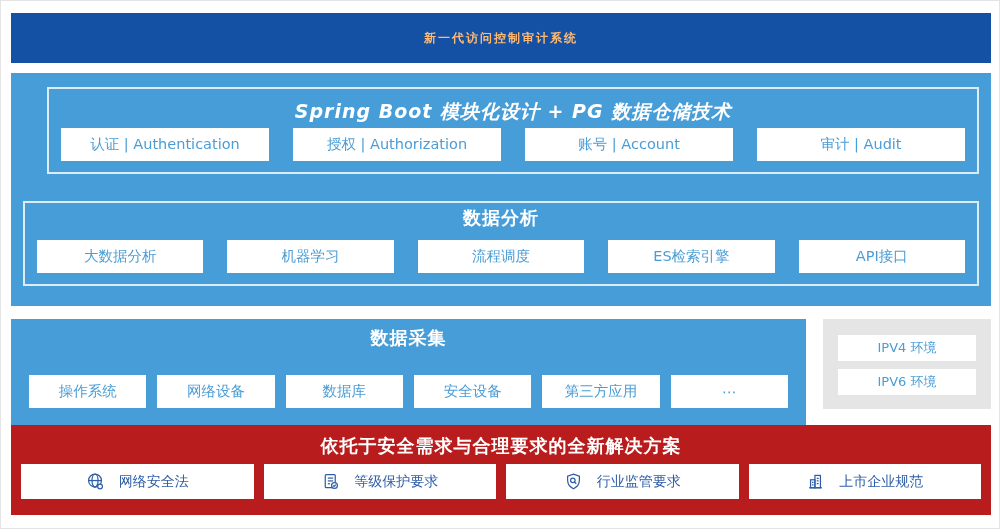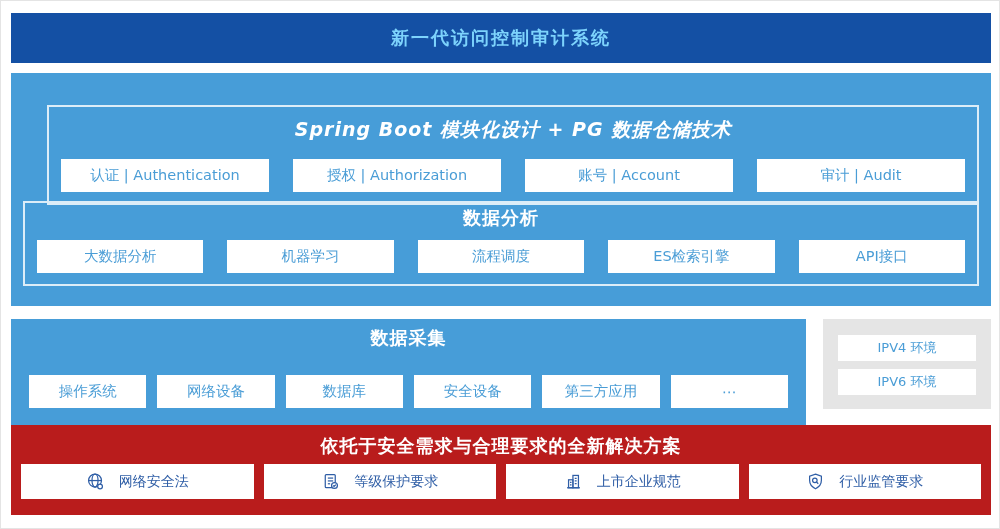--- a/index.html
+++ b/index.html
@@ -6,26 +6,26 @@
   body { font-family:"DejaVu Sans","Liberation Sans",sans-serif; }
   .canvas {
     position:relative; width:1000px; height:529px; background:#ffffff;
     border:1px solid #e4e4e4; box-sizing:border-box; overflow:hidden;
   }
   
   .banner {
     position:absolute; left:10px; top:12px; width:980px; height:50px;
     background:#1450a4; display:flex; align-items:center; justify-content:center;
   }
-  .banner-title { color:#7dd3fc; font-size:18px; font-weight:bold; letter-spacing:2px; }
+  .banner-title { color:#fdba74; font-size:12px; font-weight:bold; letter-spacing:2px; }
 
   
   .main-panel { position:absolute; left:10px; top:72px; width:980px; height:233px; background:#479dd8; }
   .sub { position:absolute; left:12px; right:12px; border:2px solid #dcedf8; box-sizing:border-box; }
-  .sub1 { top:32px; height:100px;margin-left:24px; }
+  .sub1 { top:14px; height:87px;margin-left:24px; }
   .sub2 { top:128px; height:85px; }
   .sub-title { text-align:center; color:#fff; font-weight:bold; letter-spacing:1px; }
   .sub1 .sub-title { margin-top:10px; font-size:19px; font-style:italic; }
   .sub2 .sub-title { margin-top:3px; font-size:18px; }
 
   .row { position:absolute; left:12px; right:12px; bottom:11px; display:flex; gap:24px; }
   .box {
     flex:1; height:33px; background:#ffffff; display:flex; align-items:center;
     justify-content:center; color:#4a9dd6; font-size:14.5px; white-space:nowrap;
   }
@@ -128,33 +128,33 @@
           <path d="M7.2 9.4 H12.8"></path>
           <path d="M7.2 12.4 H9.6"></path>
           <circle cx="14.2" cy="14.2" r="3.1" fill="#ffffff"></circle>
           <path d="M12.8 14.2 l1 1 1.9-1.9"></path>
         </svg>
         <span>等级保护要求</span>
       </div>
 
       <div class="sol-box">
         <svg viewBox="0 0 20 20" fill="none" stroke="#2f5ea6" stroke-width="1.3">
+          <path d="M10 2.2 L16.2 4.4 V8.8 C16.2 13.2 13.7 15.9 10 17.6 C6.3 15.9 3.8 13.2 3.8 8.8 V4.4 Z"></path>
+          <circle cx="9.3" cy="8.8" r="2.4"></circle>
+          <path d="M11 10.5 L12.9 12.4"></path>
+        </svg>
+        <span>行业监管要求</span>
+      </div>
+
+      <div class="sol-box">
+        <svg viewBox="0 0 20 20" fill="none" stroke="#2f5ea6" stroke-width="1.3">
           <path d="M3.2 16.6 H16.8"></path>
           <rect x="4.8" y="8.2" width="4.6" height="8.4"></rect>
           <rect x="9.4" y="3.6" width="5.8" height="13"></rect>
           <path d="M11.3 6.6 h2 M11.3 9.4 h2 M11.3 12.2 h2 M6.3 11 h1.6 M6.3 13.6 h1.6"></path>
         </svg>
         <span>上市企业规范</span>
       </div>
 
-      <div class="sol-box">
-        <svg viewBox="0 0 20 20" fill="none" stroke="#2f5ea6" stroke-width="1.3">
-          <path d="M10 2.2 L16.2 4.4 V8.8 C16.2 13.2 13.7 15.9 10 17.6 C6.3 15.9 3.8 13.2 3.8 8.8 V4.4 Z"></path>
-          <circle cx="9.3" cy="8.8" r="2.4"></circle>
-          <path d="M11 10.5 L12.9 12.4"></path>
-        </svg>
-        <span>行业监管要求</span>
-      </div>
-
     </div>
   </div>
 
 </div>
 
 </body></html>

